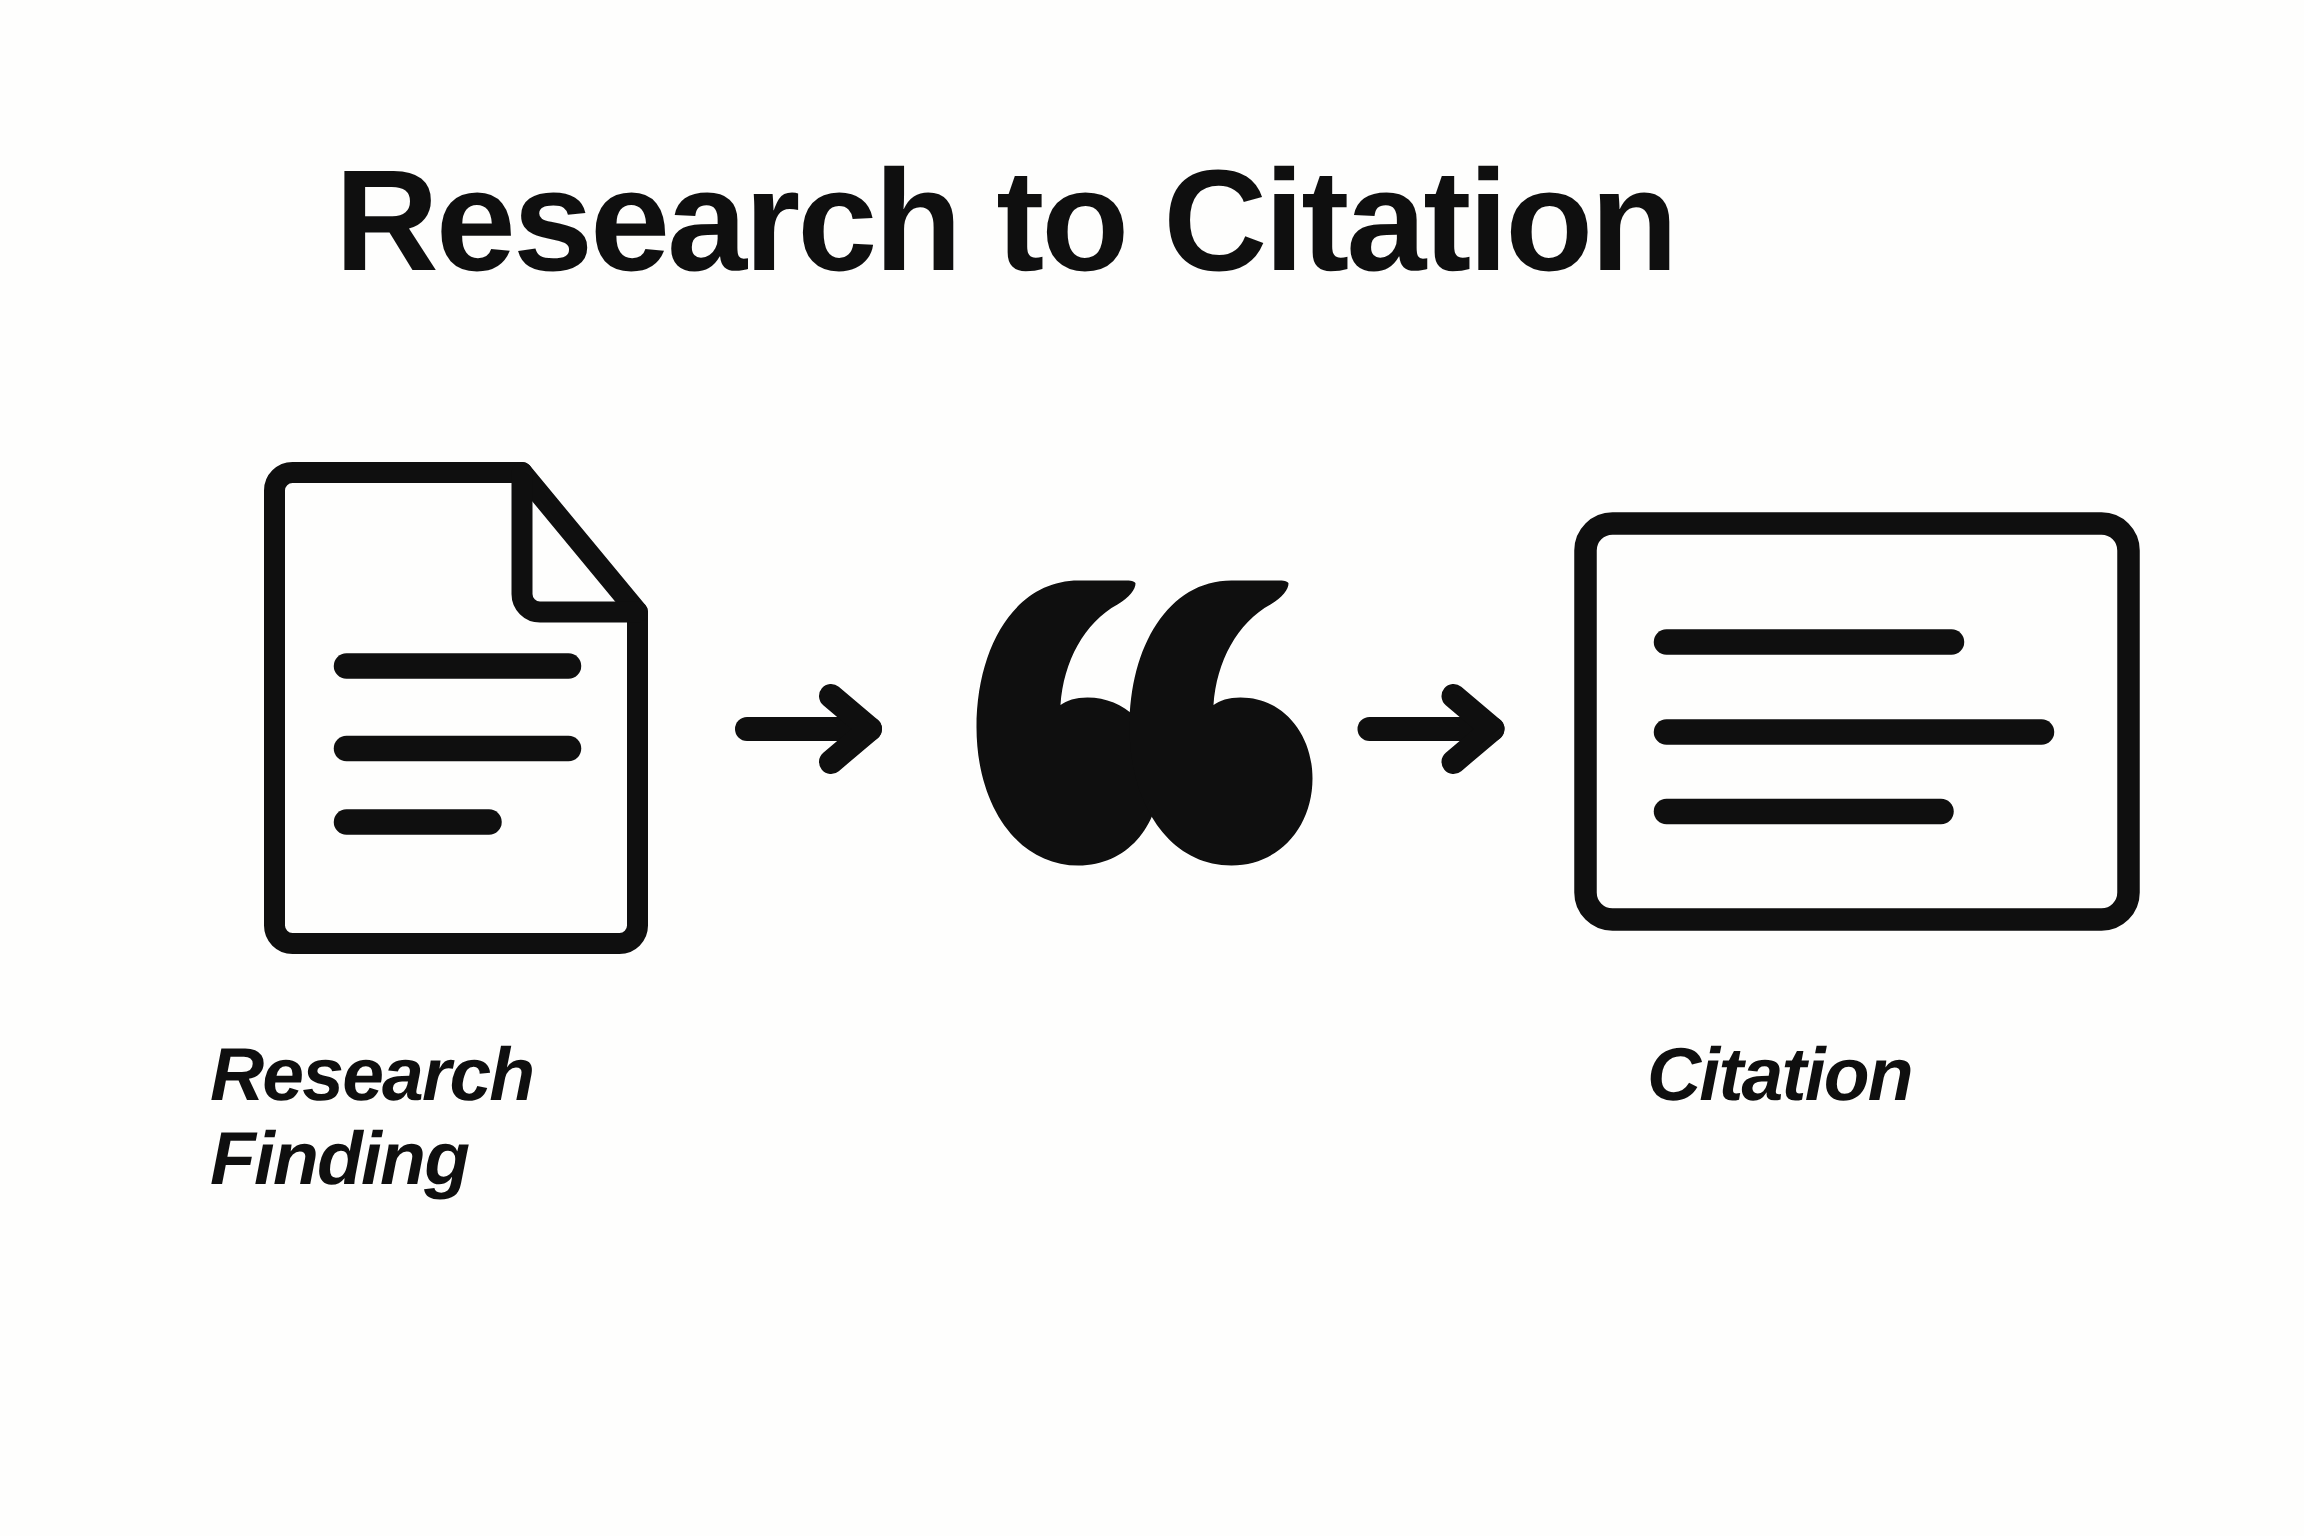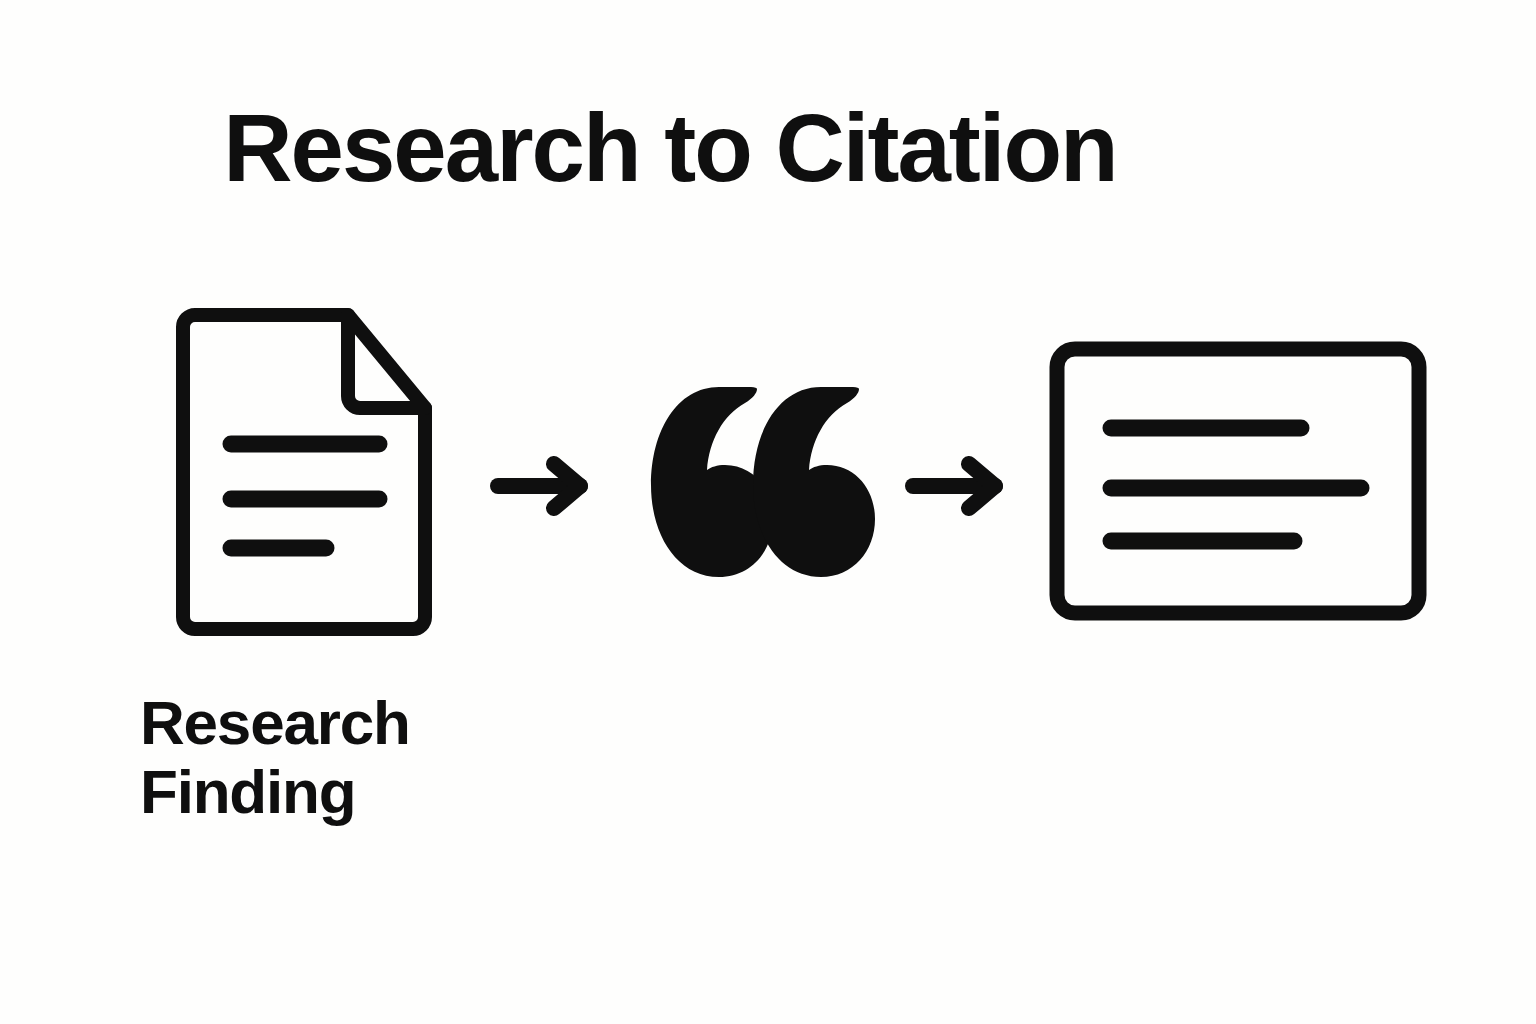--- a/index.html
+++ b/index.html
@@ -30,26 +30,27 @@
     letter-spacing: -2.0px;
     color: #0f0f0f;
     line-height: 1.0;
     white-space: nowrap;
   }
   .node {
     position: absolute;
   }
   .label {
     position: absolute;
-    font-size: 62px;
+    font-size: 50px;
     font-weight: 700;
     color: #0f0f0f;
     letter-spacing: -1.2px;
     line-height: 1.12;
     white-space: pre-line;
+    font-style: italic;
   }
   .label-research {
     left: 140px;
     top: 688px;
     text-align: left;
   }
   .label-citation {
     left: 1098px;
     top: 688px;
     text-align: left;
@@ -143,14 +144,15 @@
     <svg width="380" height="282" viewBox="0 0 380 282" aria-hidden="true">
       <rect x="9" y="9" width="362" height="264" rx="18" ry="18" fill="none" stroke="#0f0f0f" stroke-width="15"></rect>
       <g stroke="#0f0f0f" stroke-width="17" stroke-linecap="round">
         <line x1="63" y1="88" x2="253" y2="88"></line>
         <line x1="63" y1="148" x2="313" y2="148"></line>
         <line x1="63" y1="201" x2="246" y2="201"></line>
       </g>
     </svg>
   </div>
 
+  <div class="label label-citation">Citation</div>
 
 </div>
 
 </body></html>

